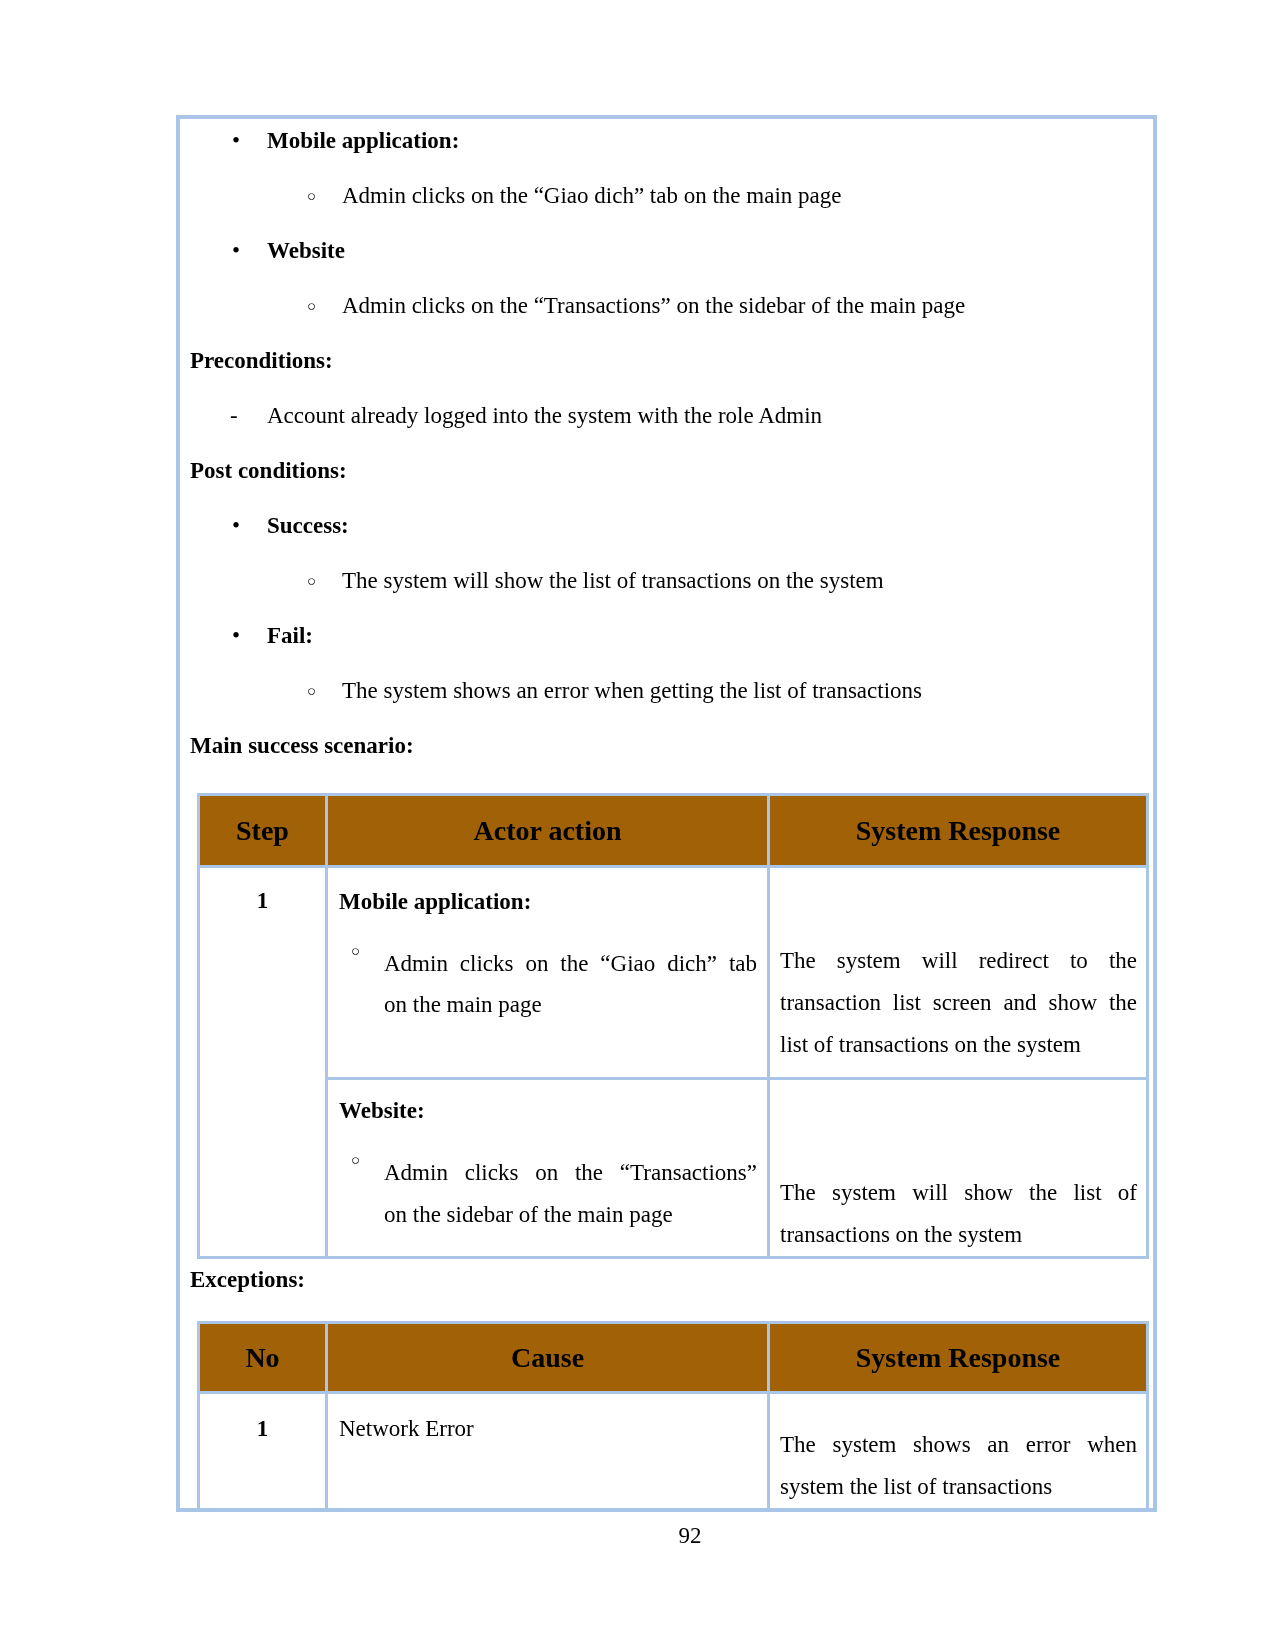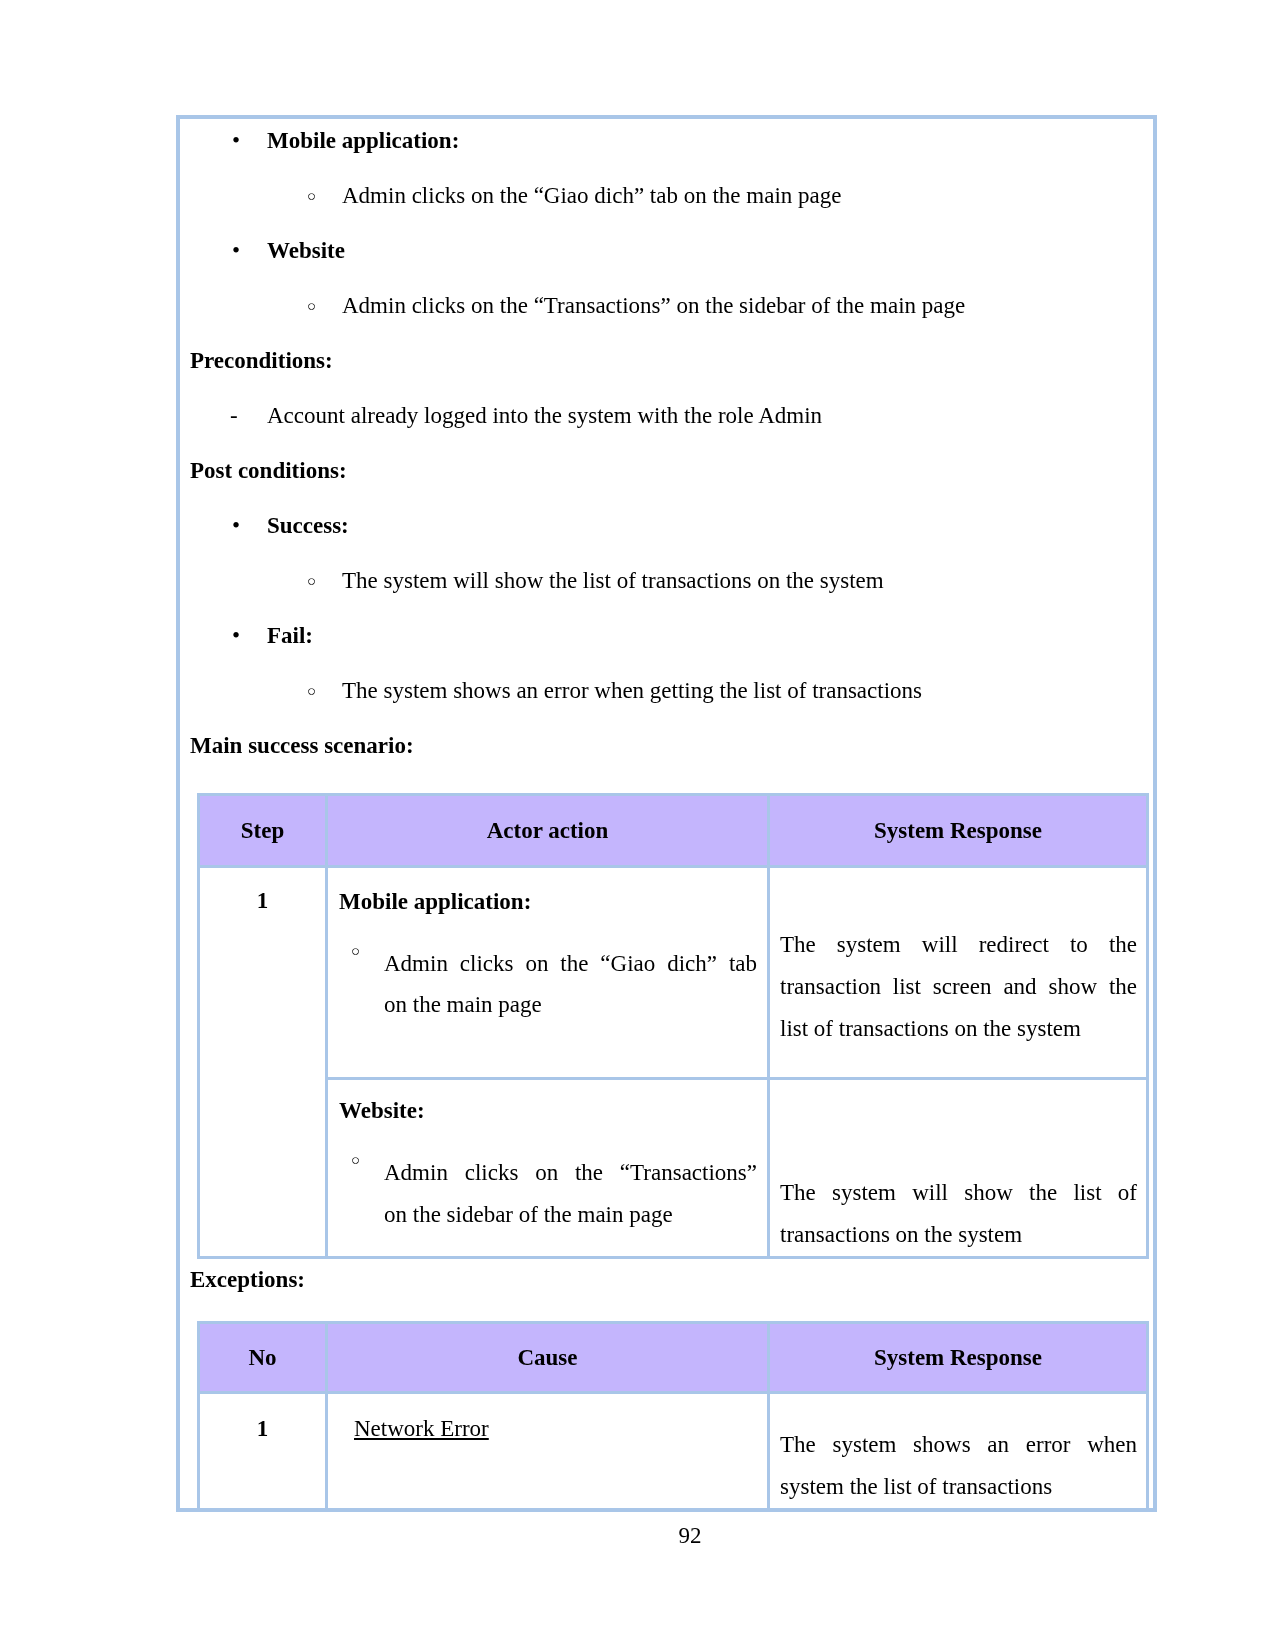--- a/index.html
+++ b/index.html
@@ -14,42 +14,42 @@
   .b1{display:flex;padding-left:56px;}
   .b1 .mk{width:35px;flex:none;}
   .b1 .txt{flex:1;}
   .b1 .bold{font-weight:bold;}
   .b2{display:flex;padding-left:131px;}
   .b2 .mk{width:35px;flex:none;font-size:15px;}
   .bdash{display:flex;padding-left:54px;}
   .bdash .mk{width:37px;flex:none;}
   table{border-collapse:collapse;table-layout:fixed;margin-left:21px;width:949px;}
   td,th{border:3px solid #A9C6E8;box-sizing:border-box;padding:0;vertical-align:top;}
-  th{background:#c4b5fd;font-weight:bold;text-align:center;vertical-align:middle;font-size:23px;}
+  th{background:#a16207;font-weight:bold;text-align:center;vertical-align:middle;font-size:28px;}
   .t1{margin-top:33px;}
   .t1 .hrow{height:72px;}
   .t1 .r1{height:212px;}
   .t1 .r2{height:171px;}
   .t2{}
   .t2 .hrow{height:70px;}
   .t2 .r1{height:112px;}
   .step-cell{text-align:center;padding-top:20px;font-weight:bold;}
   .cell-pad{padding:20px 10px 0 11px;}
   .cell-pad2{padding:17px 10px 16px 11px;}
-  .resp-pad{padding:56px 9px 0 10px;}
+  .resp-pad{padding:72px 9px 0 10px;}
   .resp-pad2{padding:92px 9px 0 10px;}
   .cell-title{font-weight:bold;line-height:28px;}
   .cbul{display:flex;padding-left:12px;margin-top:27px;}
   .cbul .mk{width:33px;flex:none;font-size:15px;}
   .cbul .txt{flex:1;}
   .cl{line-height:41px;}
   .rl{line-height:42px;}
   .jl{text-align:justify;text-align-last:justify;}
   .no-cell{text-align:center;padding-top:22px;font-weight:bold;}
-  .cause-cell{padding:22px 10px 0 26px;text-decoration:underline;}
+  .cause-cell{padding:22px 10px 0 11px;}
   .exresp-cell{padding:30px 9px 0 10px;}
   .page-num{position:absolute;left:640px;top:1522px;width:100px;text-align:center;line-height:28px;}
 </style>
 </head>
 <body>
 
 <div class="page">
   <div class="border-box"></div>
 
   <div class="content">

